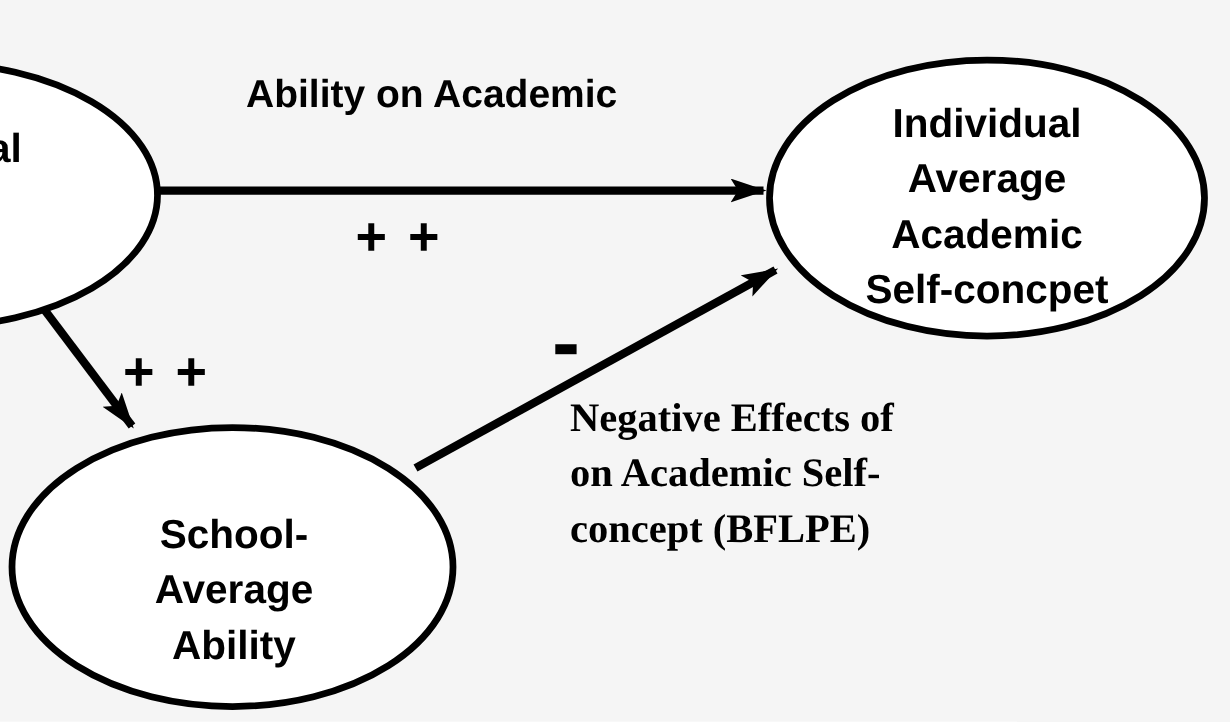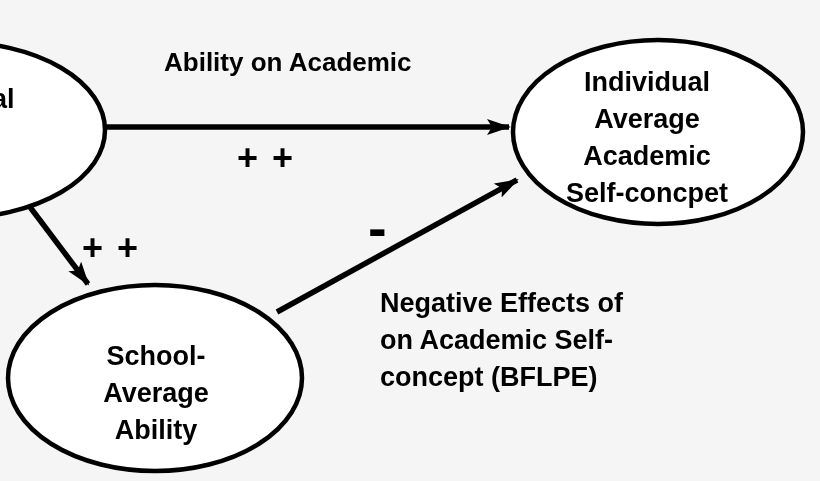--- a/index.html
+++ b/index.html
@@ -45,27 +45,27 @@
   <div class="frag" style="left:-8px; top:86px;">al</div>
 
   <div class="lbl edge-label" style="left:164px; top:44px;">
     <div>Ability on Academic</div>
   </div>
 
   <div class="sign" style="left:237px; top:140px;">+ +</div>
   <div class="sign" style="left:82px; top:230px;">+ +</div>
   <div class="minus" style="left:368px; top:200px;">-</div>
 
-  <div class="lbl caption" style="left:380px; top:285px;">
+  <div class="lbl caption" style="left:380px; top:260px;font-family:Liberation Serif, serif;">
     <div>Negative Effects of</div>
     <div>on Academic Self-</div>
     <div>concept (BFLPE)</div>
   </div>
 
-  <div class="node-label" style="left:502px; top:64px; width:290px;">
+  <div class="node-label" style="left:513px; top:64px; width:290px;">
     <div>Individual</div>
     <div>Average</div>
     <div>Academic</div>
     <div>Self-concpet</div>
   </div>
 
   <div class="node-label" style="left:10px; top:338px; width:292px;">
     <div>School-</div>
     <div>Average</div>
     <div>Ability</div>

